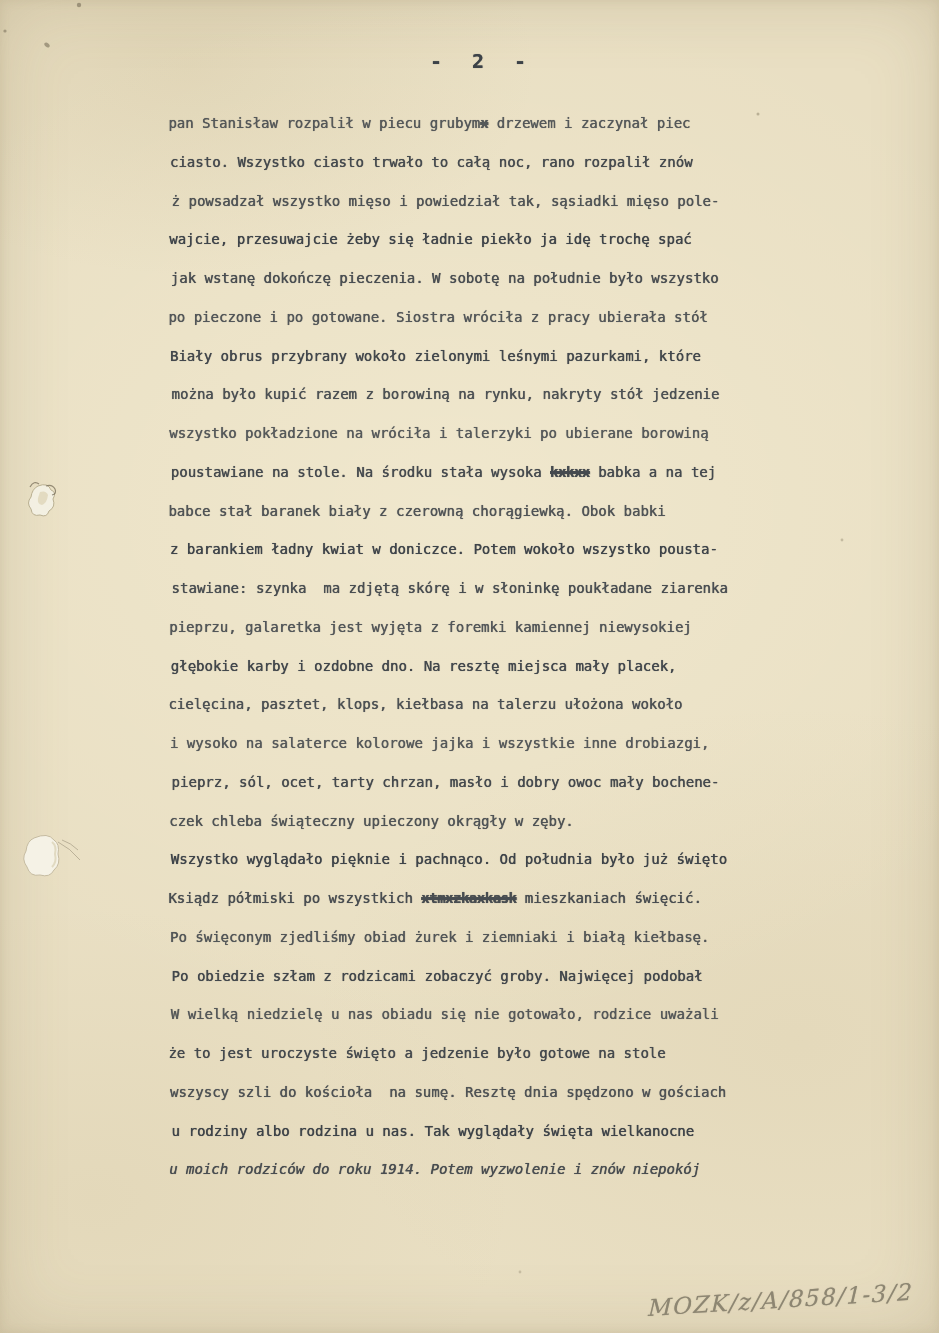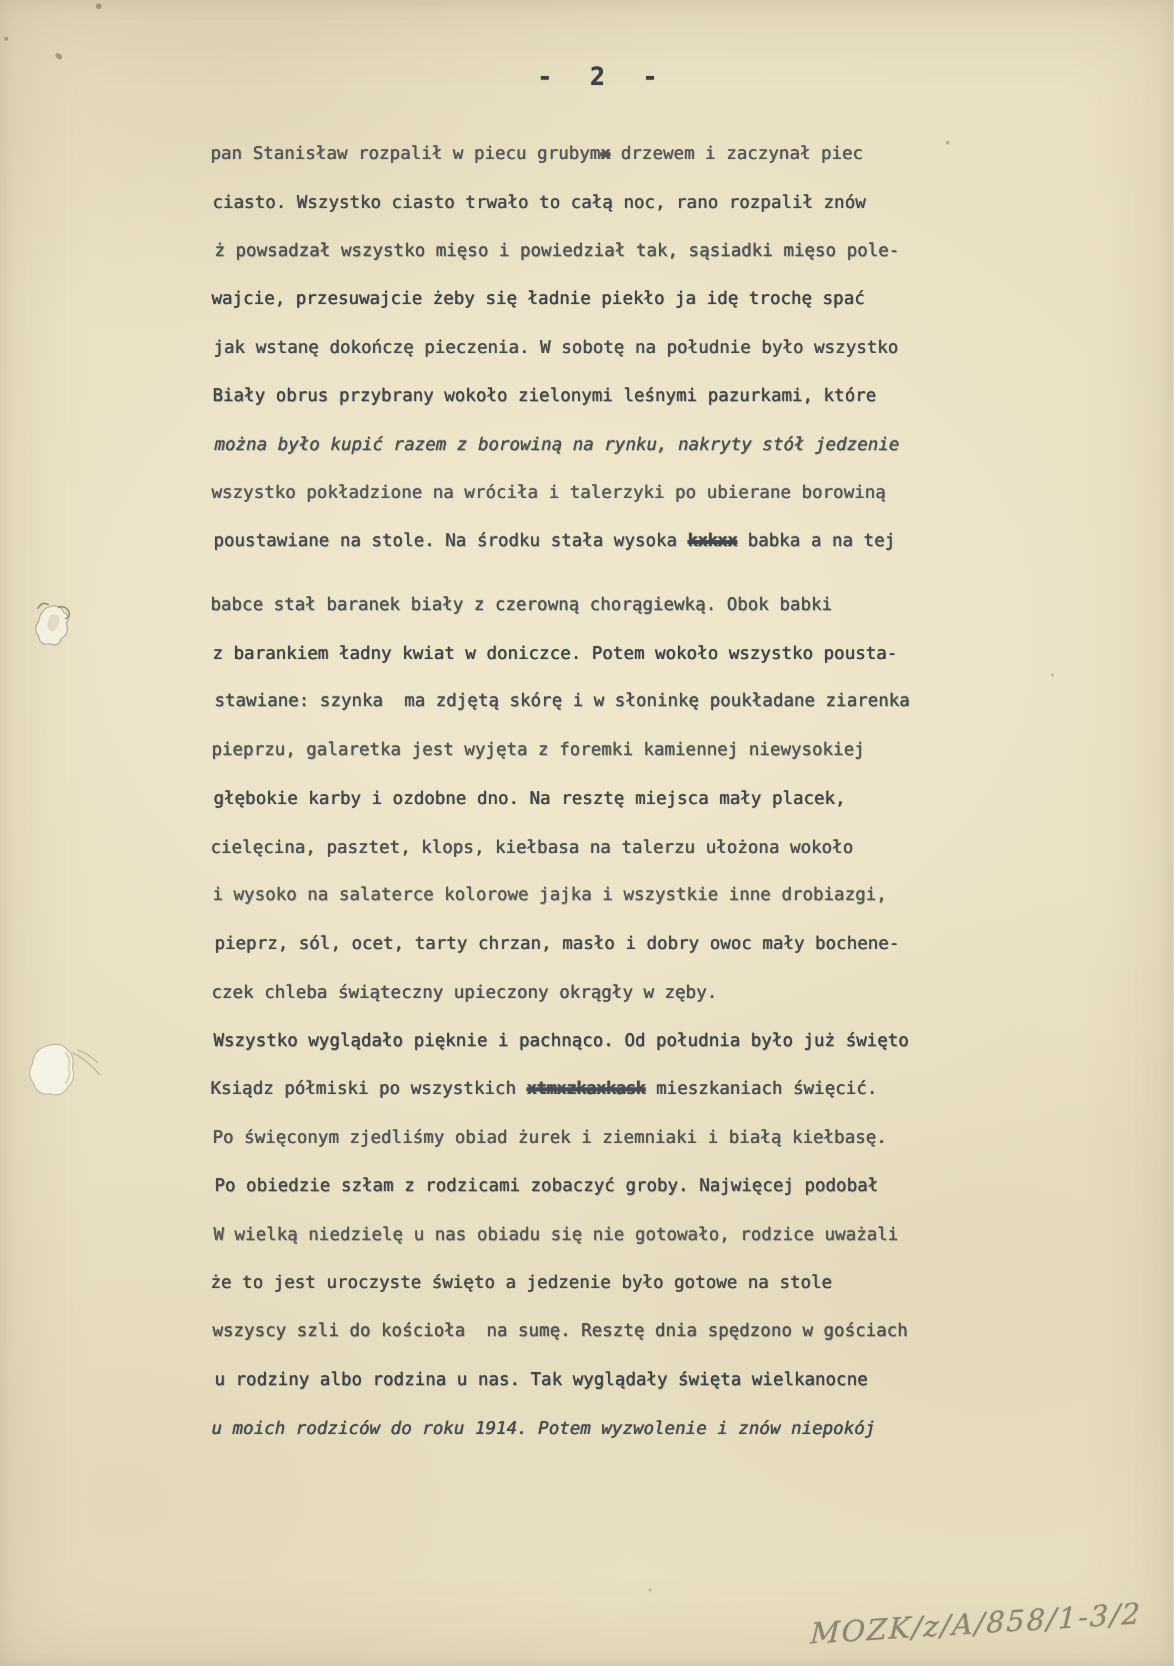--- a/index.html
+++ b/index.html
@@ -69,25 +69,26 @@
 <div class="page">
 
   <div class="page-number">- 2 -</div>
 
   <div class="text-block">
       <div class="tline" style="opacity: 0.85; transform: translateX(-1.6px);"><span>pan Stanisław rozpalił w piecu grubym</span><span class="strike">x</span><span> drzewem i zaczynał piec</span></div>
       <div class="tline" style="opacity: 0.945; transform: translateX(0px);"><span>ciasto. Wszystko ciasto trwało to całą noc, rano rozpalił znów</span></div>
       <div class="tline" style="opacity: 0.888; transform: translateX(1.6px);"><span>ż powsadzał wszystko mięso i powiedział tak, sąsiadki mięso pole-</span></div>
       <div class="tline" style="opacity: 0.983; transform: translateX(-0.8px);"><span>wajcie, przesuwajcie żeby się ładnie piekło ja idę trochę spać</span></div>
       <div class="tline" style="opacity: 0.926; transform: translateX(0.8px);"><span>jak wstanę dokończę pieczenia. W sobotę na południe było wszystko</span></div>
+      <div class="tline" style="opacity: 0.869; transform: translateX(-1.6px);"><span>po pieczone i po gotowane. Siostra wróciła z pracy ubierała stół</span></div>
       <div class="tline" style="opacity: 0.964; transform: translateX(0px);"><span>Biały obrus przybrany wokoło zielonymi leśnymi pazurkami, które</span></div>
-      <div class="tline" style="opacity: 0.907; transform: translateX(1.6px); font-style: italic;"><span>można było kupić razem z borowiną na rynku, nakryty stół jedzenie</span></div>
+      <div class="tline" style="opacity: 0.907; transform: translateX(1.6px);"><span>można było kupić razem z borowiną na rynku, nakryty stół jedzenie</span></div>
       <div class="tline" style="opacity: 0.85; transform: translateX(-0.8px);"><span>wszystko pokładzione na wróciła i talerzyki po ubierane borowiną</span></div>
       <div class="tline" style="opacity: 0.945; transform: translateX(0.8px);"><span>poustawiane na stole. Na środku stała wysoka </span><span class="strike">kxkxx</span><span> babka a na tej</span></div>
-      <div class="tline" style="opacity: 0.888; transform: translateX(-1.6px); margin-top: 12px;"><span>babce stał baranek biały z czerowną chorągiewką. Obok babki</span></div>
+      <div class="tline" style="opacity: 0.888; transform: translateX(-1.6px);"><span>babce stał baranek biały z czerowną chorągiewką. Obok babki</span></div>
       <div class="tline" style="opacity: 0.983; transform: translateX(0px);"><span>z barankiem ładny kwiat w doniczce. Potem wokoło wszystko pousta-</span></div>
       <div class="tline" style="opacity: 0.926; transform: translateX(1.6px);"><span>stawiane: szynka  ma zdjętą skórę i w słoninkę poukładane ziarenka</span></div>
       <div class="tline" style="opacity: 0.869; transform: translateX(-0.8px);"><span>pieprzu, galaretka jest wyjęta z foremki kamiennej niewysokiej</span></div>
       <div class="tline" style="opacity: 0.964; transform: translateX(0.8px);"><span>głębokie karby i ozdobne dno. Na resztę miejsca mały placek,</span></div>
       <div class="tline" style="opacity: 0.907; transform: translateX(-1.6px);"><span>cielęcina, pasztet, klops, kiełbasa na talerzu ułożona wokoło</span></div>
       <div class="tline" style="opacity: 0.85; transform: translateX(0px);"><span>i wysoko na salaterce kolorowe jajka i wszystkie inne drobiazgi,</span></div>
       <div class="tline" style="opacity: 0.945; transform: translateX(1.6px);"><span>pieprz, sól, ocet, tarty chrzan, masło i dobry owoc mały bochene-</span></div>
       <div class="tline" style="opacity: 0.888; transform: translateX(-0.8px);"><span>czek chleba świąteczny upieczony okrągły w zęby.</span></div>
       <div class="tline" style="opacity: 0.983; transform: translateX(0.8px);"><span>Wszystko wyglądało pięknie i pachnąco. Od południa było już święto</span></div>
       <div class="tline" style="opacity: 0.926; transform: translateX(-1.6px);"><span>Ksiądz półmiski po wszystkich </span><span class="strike">xtmxzkaxkask</span><span> mieszkaniach święcić.</span></div>

